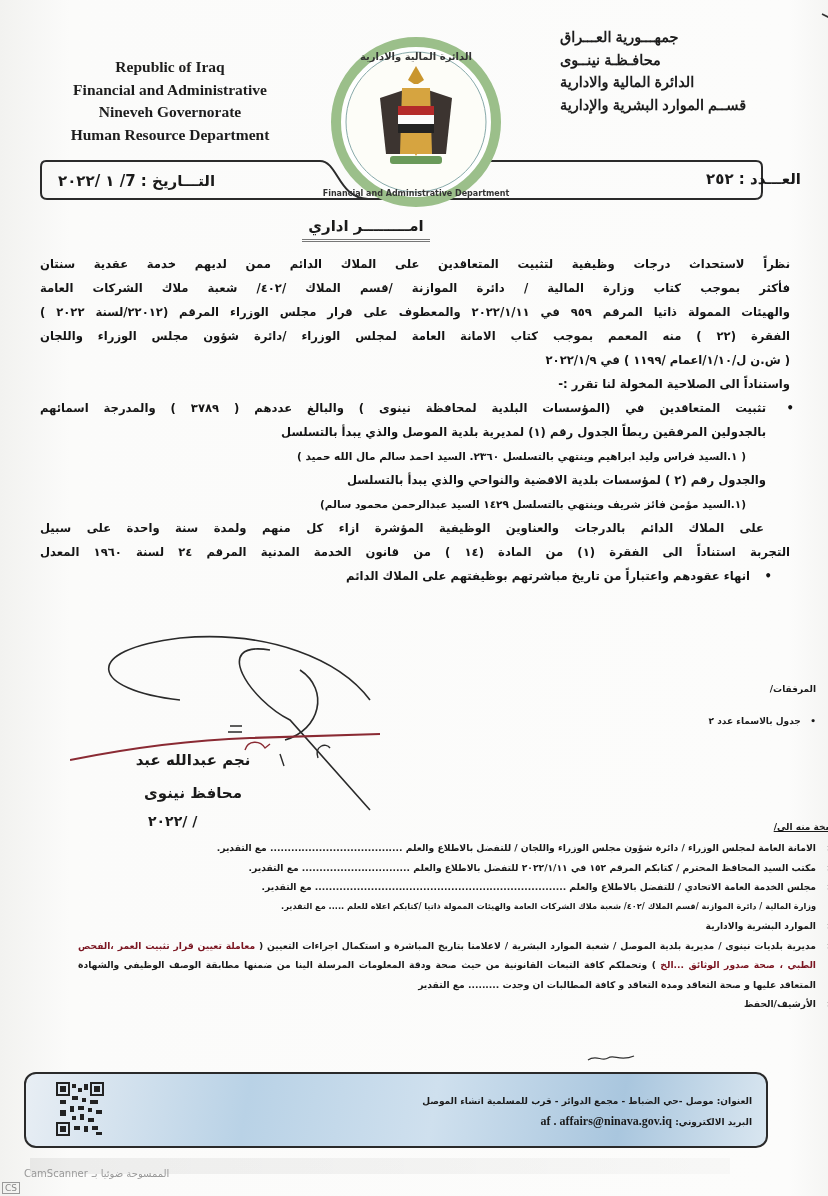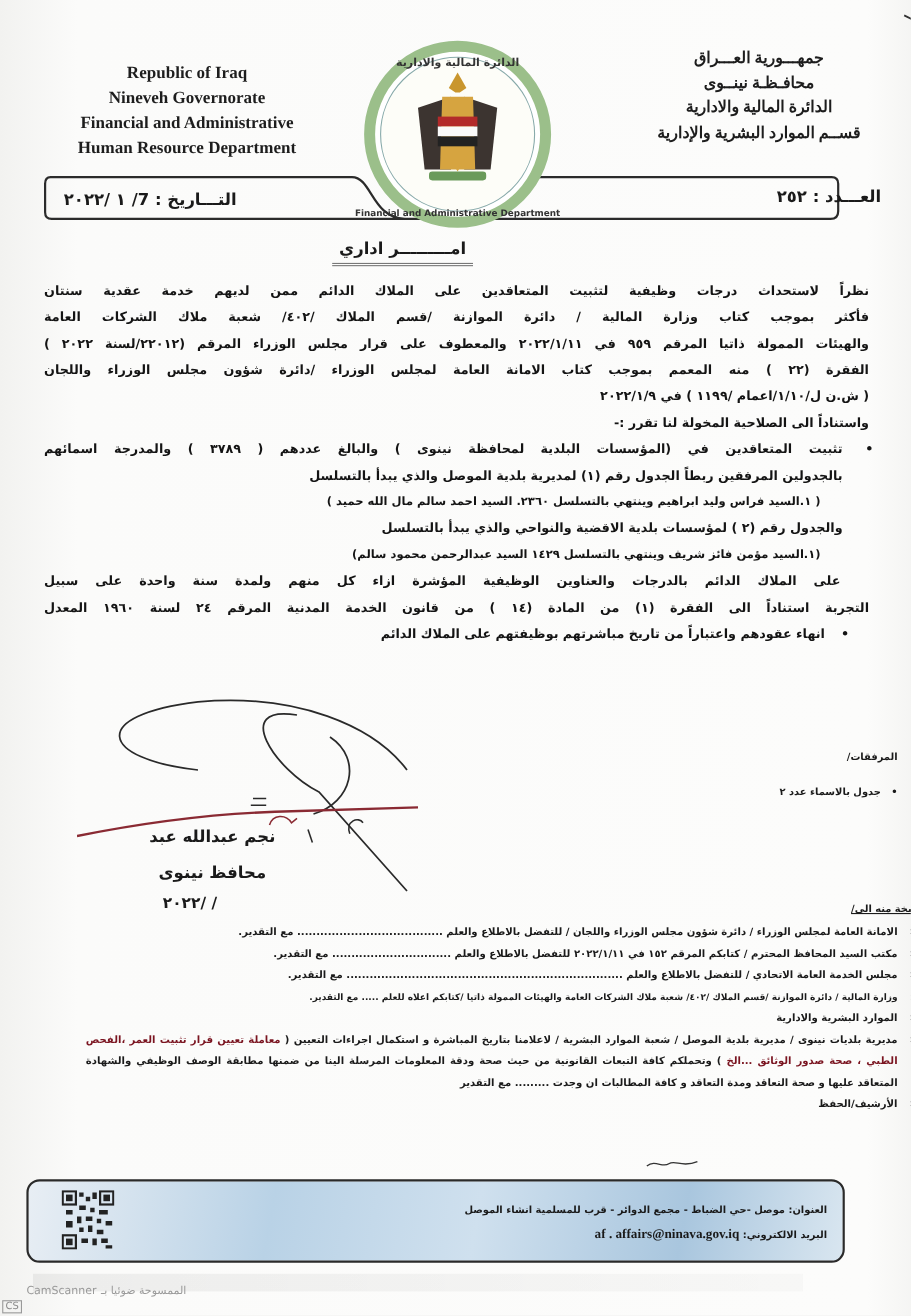--- a/index.html
+++ b/index.html
@@ -3,22 +3,22 @@
 <meta charset="utf-8">
 <style>
   html, body { margin:0; padding:0; }
   body { width:828px; height:1196px; background:#f4f4f2; position:relative; overflow:hidden;
          font-family:"DejaVu Sans", sans-serif; color:#1a1a1a; }
   .page { position:absolute; left:0; top:0; width:828px; height:1196px;
           background:linear-gradient(90deg,#f2f2f0 0%,#fbfbfa 8%,#fcfcfb 90%,#ececea 100%);padding-left:48px; }
   .corner-mark { position:absolute; right:22px; top:10px; width:34px; height:22px; }
   .en-head { position:absolute; left:40px; top:56px; width:260px; text-align:center;
              font-family:"Liberation Serif", serif; font-weight:bold; font-size:15.5px; line-height:22.5px; color:#1d1d1d; }
-  .ar-head { position:absolute; right:56px; top:42px; width:260px; text-align:center; direction:rtl;
-             font-family:Liberation Serif, serif; font-weight:bold; font-size:14.5px; line-height:22.5px; color:#1d1d1d; }
+  .ar-head { position:absolute; right:56px; top:26px; width:260px; text-align:left; direction:rtl;
+             font-family:Liberation Sans, sans-serif; font-weight:bold; font-size:14.5px; line-height:22.5px; color:#1d1d1d; }
   .ref-box { position:absolute; left:38px; top:158px; width:726px; height:44px; }
   .ref-box svg { position:absolute; left:0; top:0; }
   .date-field { position:absolute; left:58px; top:172px; direction:rtl; font-weight:bold; font-size:15px; }
   .number-field { position:absolute; right:75px; top:170px; direction:rtl; font-weight:bold; font-size:15px; }
   .seal { position:absolute; left:320px; top:36px; width:192px; height:176px; }
   .title { position:absolute; left:0; width:732px; top:217px; text-align:center; direction:rtl;
            font-weight:bold; font-size:15px; }
   .title span { border-bottom:3px double #777; padding:0 6px 4px; }
   .body { position:absolute; left:40px; width:750px; direction:rtl; font-weight:bold; font-size:11.6px; color:#141414; }
   .line { white-space:nowrap; text-align:justify; text-align-last:justify; height:24px; line-height:24px; }
@@ -53,22 +53,22 @@
 <body>
 
 <div class="page">
 
   <svg class="corner-mark" viewBox="0 0 34 22">
     <path d="M2 4 L30 18 L33 16" stroke="#333" stroke-width="1.6" fill="none"></path>
   </svg>
 
   <div class="en-head">
     <div>Republic of Iraq</div>
+    <div>Financial and Administrative</div>
     <div>Nineveh Governorate</div>
-    <div>Financial and Administrative</div>
     <div>Human Resource Department</div>
   </div>
 
   <div class="ar-head">
     <div>جمهـــورية العـــراق</div>
     <div>محافـظـة نينــوى</div>
     <div>الدائرة المالية والادارية</div>
     <div>قســم الموارد البشرية والإدارية</div>
   </div>
 

